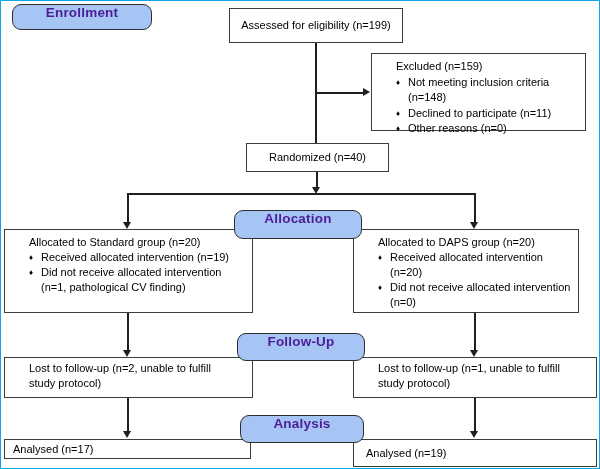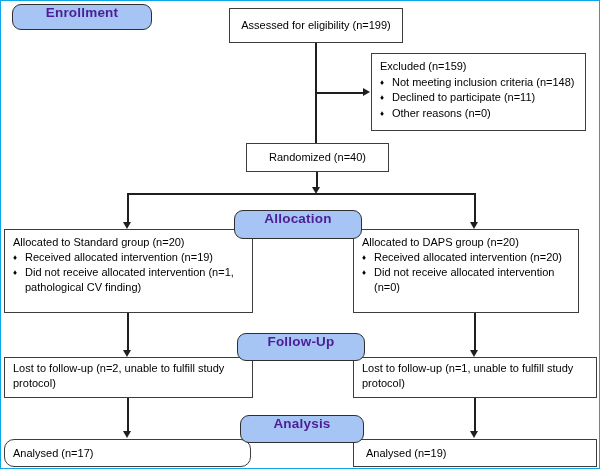--- a/index.html
+++ b/index.html
@@ -7,22 +7,22 @@
     position:relative;width:600px;height:469px;background:#ffffff;
     border:1px solid #0ea5e9;box-sizing:border-box;overflow:hidden;
     font-family:"Liberation Sans",sans-serif;
   }
   .box{
     position:absolute;background:#ffffff;border:1.4px solid #3d3d3d;
     box-sizing:border-box;color:#000;font-size:11px;line-height:15px;
   }
   .box.center{display:flex;align-items:center;justify-content:center;text-align:center;}
   .box.leftmid{display:flex;align-items:center;padding:2px 8px;}
-  .box.lefttop{padding:3px 8px;}
-  .box.list{padding:5px 6px 0 8px;}
+  .box.lefttop{padding:3px 24px;}
+  .box.list{padding:5px 6px 0 24px;}
   .badge{
     position:absolute;background:#a6c5f5;border:1.6px solid #2e2e2e;border-radius:9px;
     display:flex;align-items:flex-start;justify-content:center;
     color:#4c1d95;font-size:13.5px;font-weight:bold;letter-spacing:.2px;
     box-sizing:border-box;z-index:5;
   }
   .vline,.hline{position:absolute;background:#1f1f1f;z-index:1;}
   .vline{width:1.5px;}
   .hline{height:1.5px;}
   .arr-down{
@@ -117,21 +117,21 @@
   </div>
 
   <div class="box lefttop" style="left:3px;top:356px;width:249px;height:41px;">
     <span>Lost to follow-up (n=2, unable to fulfill study protocol)</span>
   </div>
 
   <div class="box lefttop" style="left:352px;top:356px;width:244px;height:41px;">
     <span>Lost to follow-up (n=1, unable to fulfill study protocol)</span>
   </div>
 
-  <div class="box leftmid" style="left:3px;top:438px;width:247px;height:28px;border-radius:10px;">
+  <div class="box leftmid" style="left:3px;top:438px;width:247px;height:20px;">
     <span>Analysed (n=17)</span>
   </div>
 
   <div class="box leftmid" style="left:352px;top:438px;width:244px;height:28px;padding-left:12px;">
     <span>Analysed (n=19)</span>
   </div>
 
   <div class="badge" style="left:11px;top:3px;width:140px;height:26px;">
     <span>Enrollment</span>
   </div>

